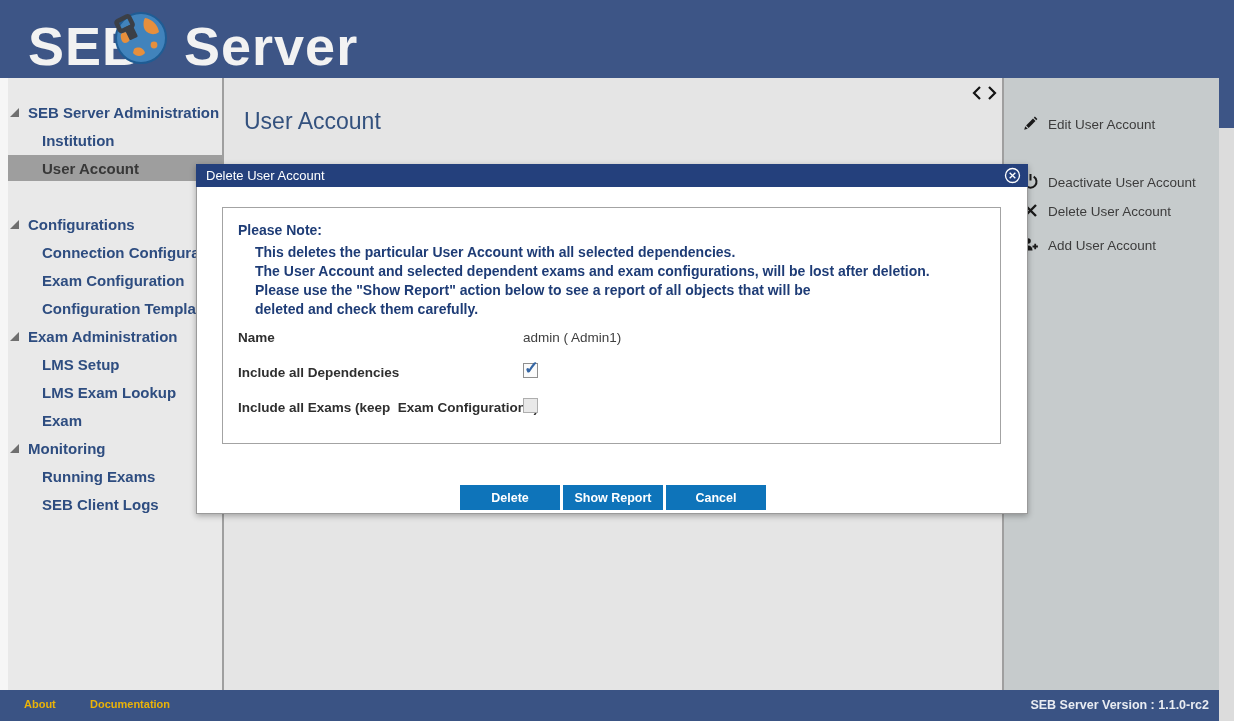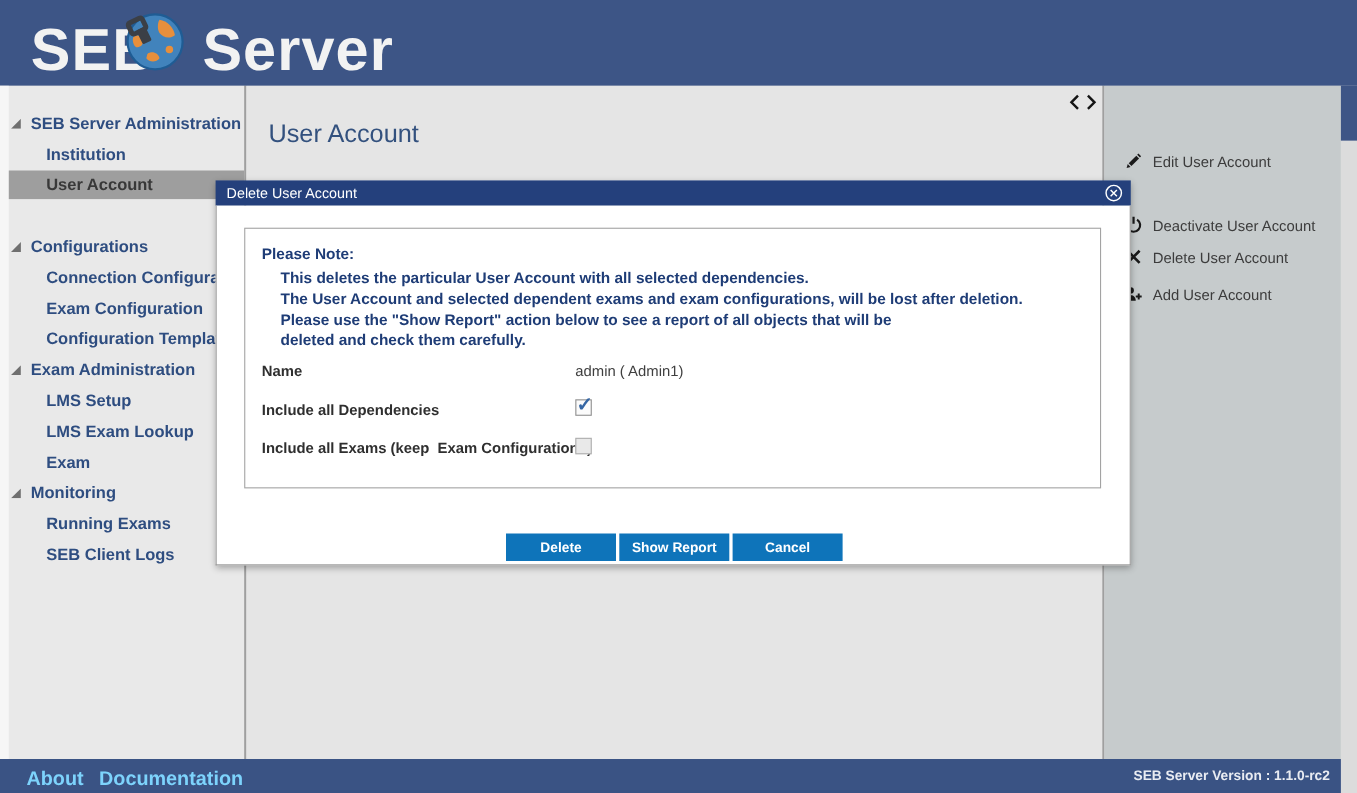--- a/index.html
+++ b/index.html
@@ -28,31 +28,31 @@
   .vsep { position:absolute; top:78px; width:2px; height:612px; background:#9f9f9f; }
 
   
   #content { position:absolute; left:224px; top:78px; width:778px; height:612px; background:#e5e5e5; }
   #page-title { position:absolute; left:20px; top:30px; font-size:23px; color:#33517e; }
   #part-controls { position:absolute; left:748px; top:7px; display:flex; gap:5px; }
   #part-controls svg { display:block; }
 
   
   #action-panel { position:absolute; left:1004px; top:78px; width:215px; height:612px; background:#c6cbcc; }
-  .ap-item { position:absolute; left:0; width:215px; height:20px; display:flex; align-items:center; cursor:pointer;margin-top:23px; }
+  .ap-item { position:absolute; left:0; width:215px; height:20px; display:flex; align-items:center; cursor:pointer; }
   .ap-icon { position:absolute; left:18px; top:1px; width:17px; height:17px; }
   .ap-label { margin-left:44px; font-size:13.5px; color:#3c3c3c; white-space:nowrap; }
 
   
   #rail-blue { position:absolute; left:1219px; top:78px; width:15px; height:50px; background:#3d5586; }
   #rail-gray { position:absolute; left:1219px; top:128px; width:15px; height:593px; background:#dcdcdc; }
 
   
   #footer { position:absolute; left:0; top:690px; width:1219px; height:31px; background:#3a5384; }
-  .ft-link { position:absolute; top:8px; color:#7dd3fc; font-weight:bold; font-size:18px; cursor:pointer; }
+  .ft-link { position:absolute; top:8px; color:#eab308; font-weight:bold; font-size:11px; cursor:pointer; }
   #ft-about { left:24px; }
   #ft-docs { left:90px; }
   #ft-version { position:absolute; right:10px; top:8px; color:#e9ecf2; font-weight:bold; font-size:12.5px; }
 
   
   #dialog { position:absolute; left:196px; top:164px; width:832px; height:350px; z-index:10;
             box-shadow:0 2px 6px rgba(0,0,0,.30); }
   #dialog-titlebar { position:relative; height:23px; background:#24407c; color:#ffffff;
                      font-size:13px; line-height:23px; padding-left:10px; }
   #dialog-close { position:absolute; right:7px; top:3px; width:17px; height:17px; cursor:pointer; }

